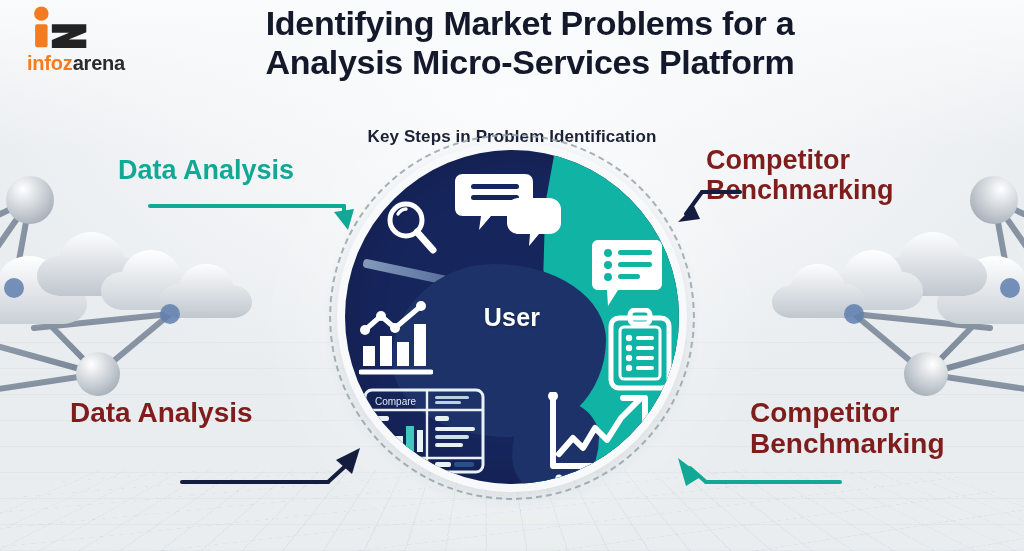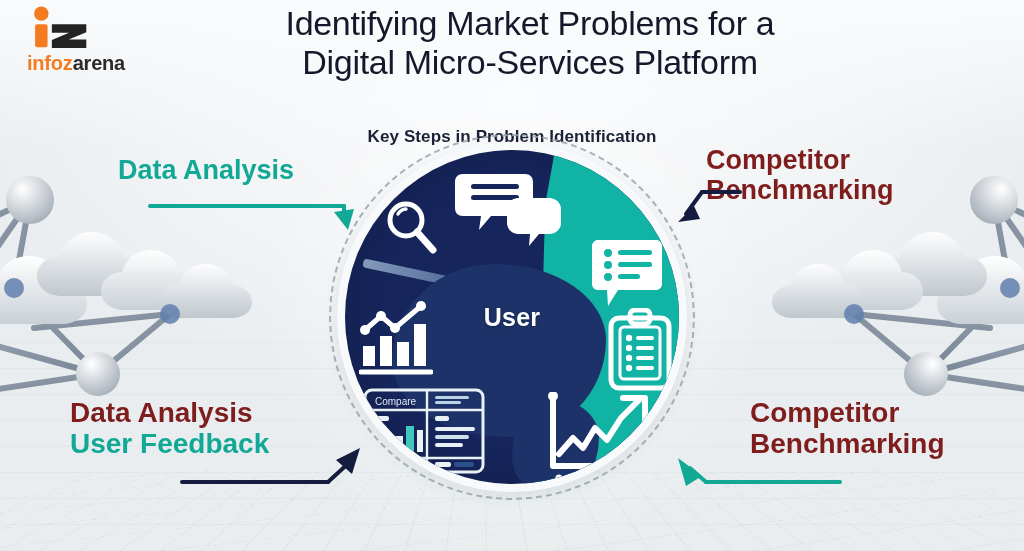--- a/index.html
+++ b/index.html
@@ -61,21 +61,21 @@
 
   .center-label{position:absolute;left:50%;top:50%;transform:translate(-50%,-50%);
     text-align:center;color:#ffffff;font-weight:bold;font-size:25px;line-height:1.14;
     letter-spacing:.2px;text-shadow:0 1px 3px rgba(0,0,0,.25);white-space:nowrap;}
 
   .ico{position:absolute;}
   .ico svg{display:block;}
 
   
   .title{position:absolute;left:0;right:0;top:4px;text-align:center;
-    color:#14182b;font-weight:normal;font-size:34px;line-height:1.16;letter-spacing:-.3px;padding-left:36px;}
+    color:#14182b;font-weight:bold;font-size:34px;line-height:1.16;letter-spacing:-.3px;padding-left:36px;}
   .title .l2{display:block;}
   .subtitle{position:absolute;left:0;right:0;top:95px;text-align:center;
     color:#1b2136;font-weight:bold;font-size:17px;letter-spacing:.1px;margin-top:32px;}
 
   
   .logo{position:absolute;left:27px;top:6px;width:120px;}
   .logo .mark{height:44px;}
   .logo .word{font-size:20px;font-weight:bold;letter-spacing:-.2px;margin-top:-2px;}
   .logo .word .a{color:#f47b20;}
   .logo .word .b{color:#2b2b2b;}
@@ -185,21 +185,21 @@
       <rect x="8.5" y="19" width="13" height="24" rx="2" fill="#f47b20"></rect>
       <path d="M26 19h36v8.5L43.5 35H62v9H26v-8.5L44 28H26z" fill="#232323"></path>
     </svg>
     <div class="word">
       <span class="a">infoz</span><span class="b">arena</span>
     </div>
   </div>
 
   <div class="title">
     <span class="l1">Identifying Market Problems for a</span>
-    <span class="l2">Digital Micro-Services Platform</span>
+    <span class="l2">Analysis Micro-Services Platform</span>
   </div>
   <div class="subtitle">Key Steps in Problem Identification</div>
 
   <div class="callout cl-tl c-teal">
     <span class="ln">Data Analysis</span>
   </div>
   <div class="arrow" style="left:148px;top:196px;">
     <svg width="220" height="40" viewBox="0 0 220 40">
       <path d="M2 10H196" stroke="#12a896" stroke-width="4" fill="none" stroke-linecap="round"></path>
       <path d="M196 10v10" stroke="#12a896" stroke-width="4" fill="none" stroke-linecap="round"></path>
@@ -214,21 +214,20 @@
   <div class="arrow" style="left:672px;top:186px;">
     <svg width="70" height="42" viewBox="0 0 70 42">
       <path d="M68 6H30" stroke="#141c3f" stroke-width="4" fill="none" stroke-linecap="round"></path>
       <path d="M30 6L14 28" stroke="#141c3f" stroke-width="4" fill="none" stroke-linecap="round"></path>
       <path d="M22 20L6 36l22-3z" fill="#141c3f"></path>
     </svg>
   </div>
 
   <div class="callout cl-bl">
     <span class="ln c-navy">Data Analysis</span>
-    <span class="ln c-teal">User Feedback</span>
   </div>
   <div class="arrow" style="left:180px;top:442px;">
     <svg width="190" height="46" viewBox="0 0 190 46">
       <path d="M2 40H148" stroke="#141c3f" stroke-width="4" fill="none" stroke-linecap="round"></path>
       <path d="M148 40L172 18" stroke="#141c3f" stroke-width="4" fill="none" stroke-linecap="round"></path>
       <path d="M156 18l24-12-8 26z" fill="#141c3f"></path>
     </svg>
   </div>
 
   <div class="callout cl-br c-navy">

